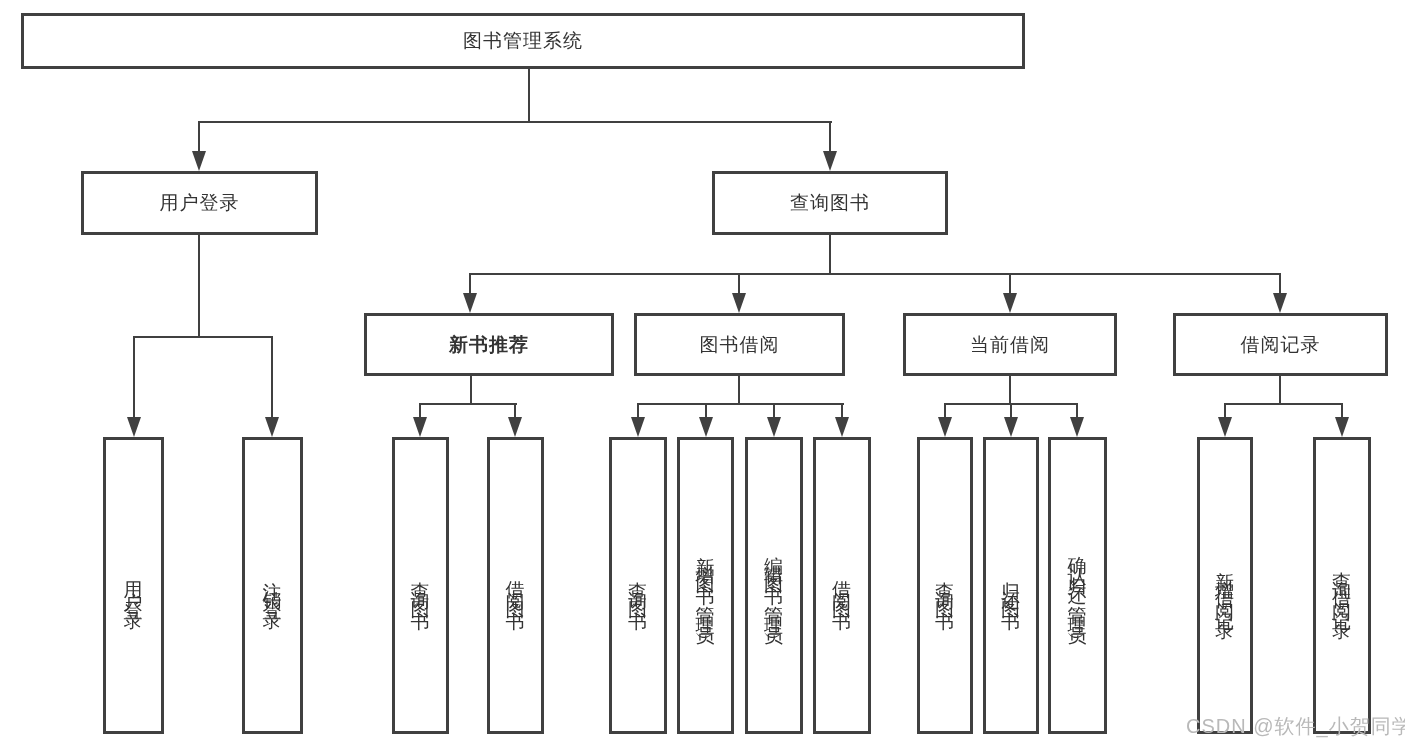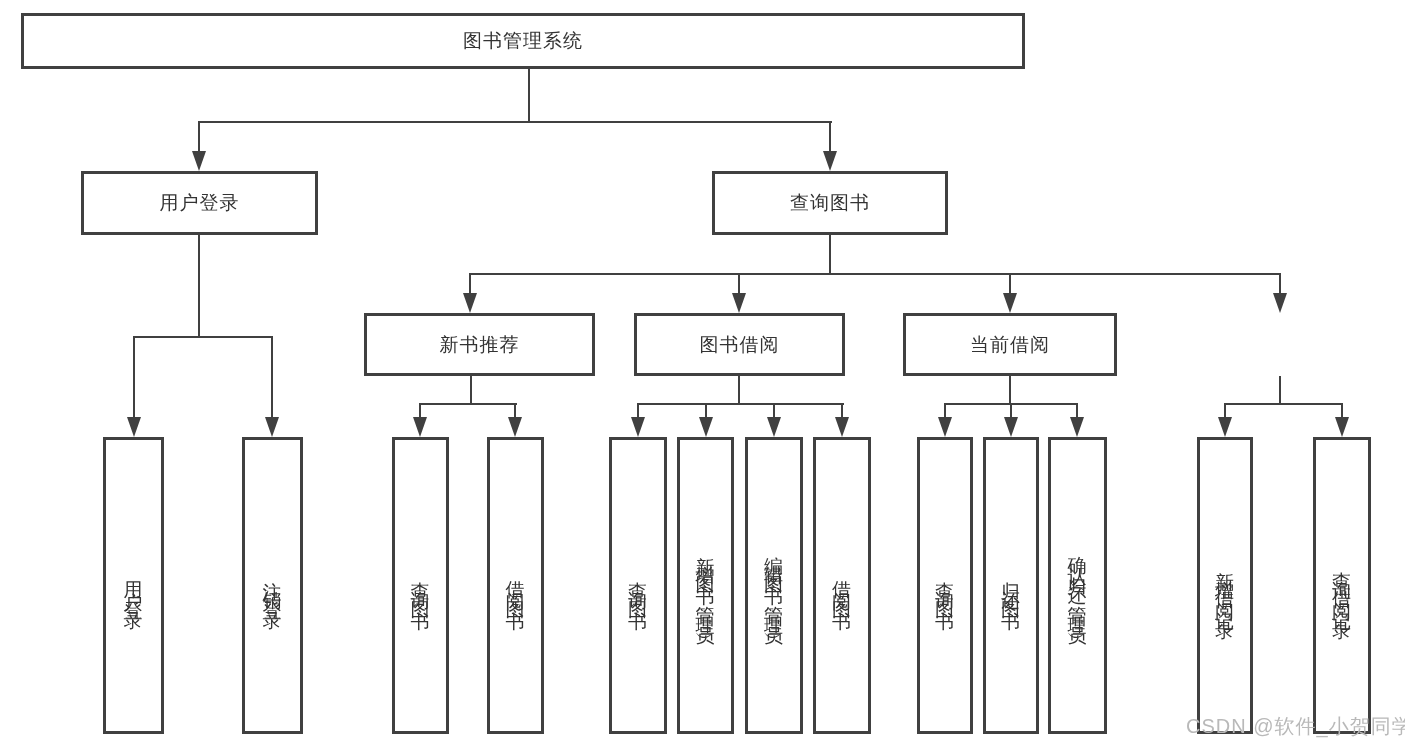--- a/index.html
+++ b/index.html
@@ -77,28 +77,31 @@
     <div class="v" style="left:469px;top:273px;height:20px;"></div>
     <div class="arrow" style="left:463px;top:293px;"></div>
     <div class="v" style="left:738px;top:273px;height:20px;"></div>
     <div class="arrow" style="left:732px;top:293px;"></div>
     <div class="v" style="left:1009px;top:273px;height:20px;"></div>
     <div class="arrow" style="left:1003px;top:293px;"></div>
     <div class="v" style="left:1279px;top:273px;height:20px;"></div>
     <div class="arrow" style="left:1273px;top:293px;"></div>
   </div>
 
-  <div class="box" style="left:364px;top:313px;width:231px;height:63px;">
+  <div class="box" style="left:364px;top:313px;width:250px;height:63px;font-weight:bold;">
     <span>新书推荐</span>
   </div>
   <div class="box" style="left:634px;top:313px;width:211px;height:63px;">
     <span>图书借阅</span>
   </div>
   <div class="box" style="left:903px;top:313px;width:214px;height:63px;">
     <span>当前借阅</span>
+  </div>
+  <div class="box" style="left:1173px;top:313px;width:215px;height:63px;">
+    <span>借阅记录</span>
   </div>
 
   <div>
     <div class="v" style="left:470px;top:376px;height:27px;"></div>
     <div class="h" style="left:419px;top:403px;width:98px;"></div>
     <div class="v" style="left:419px;top:403px;height:14px;"></div>
     <div class="arrow" style="left:413px;top:417px;"></div>
     <div class="v" style="left:514px;top:403px;height:14px;"></div>
     <div class="arrow" style="left:508px;top:417px;"></div>
   </div>

